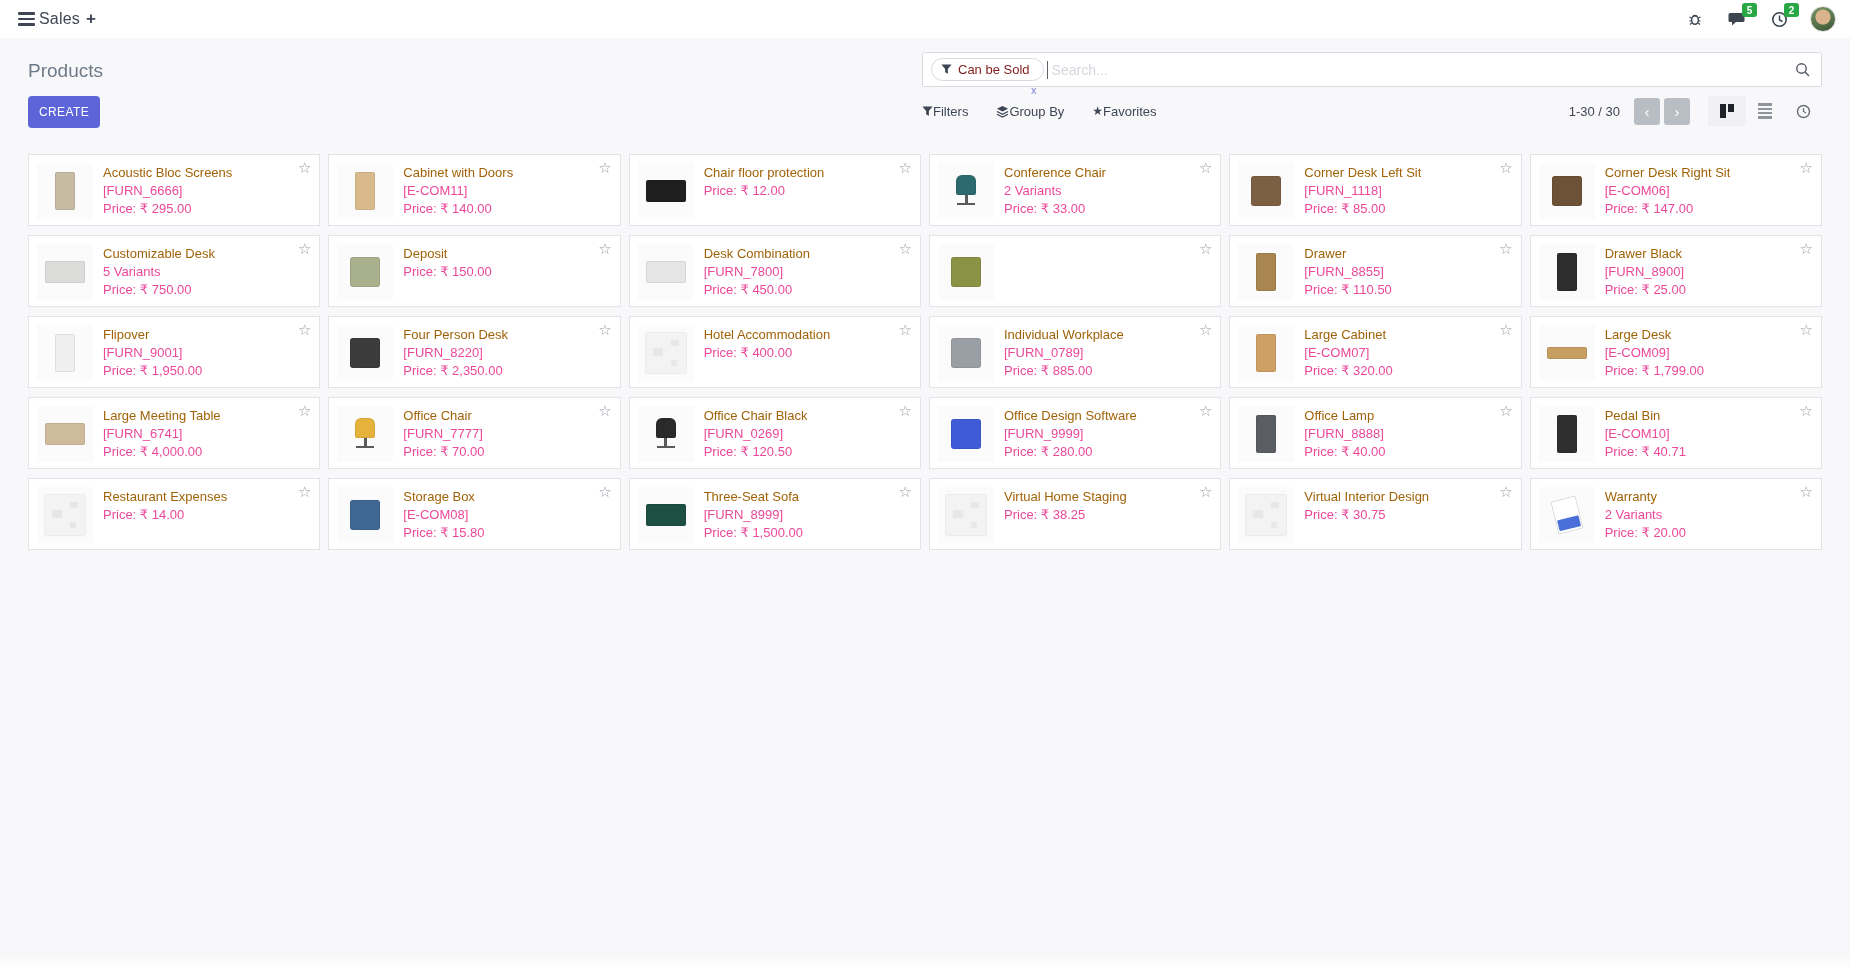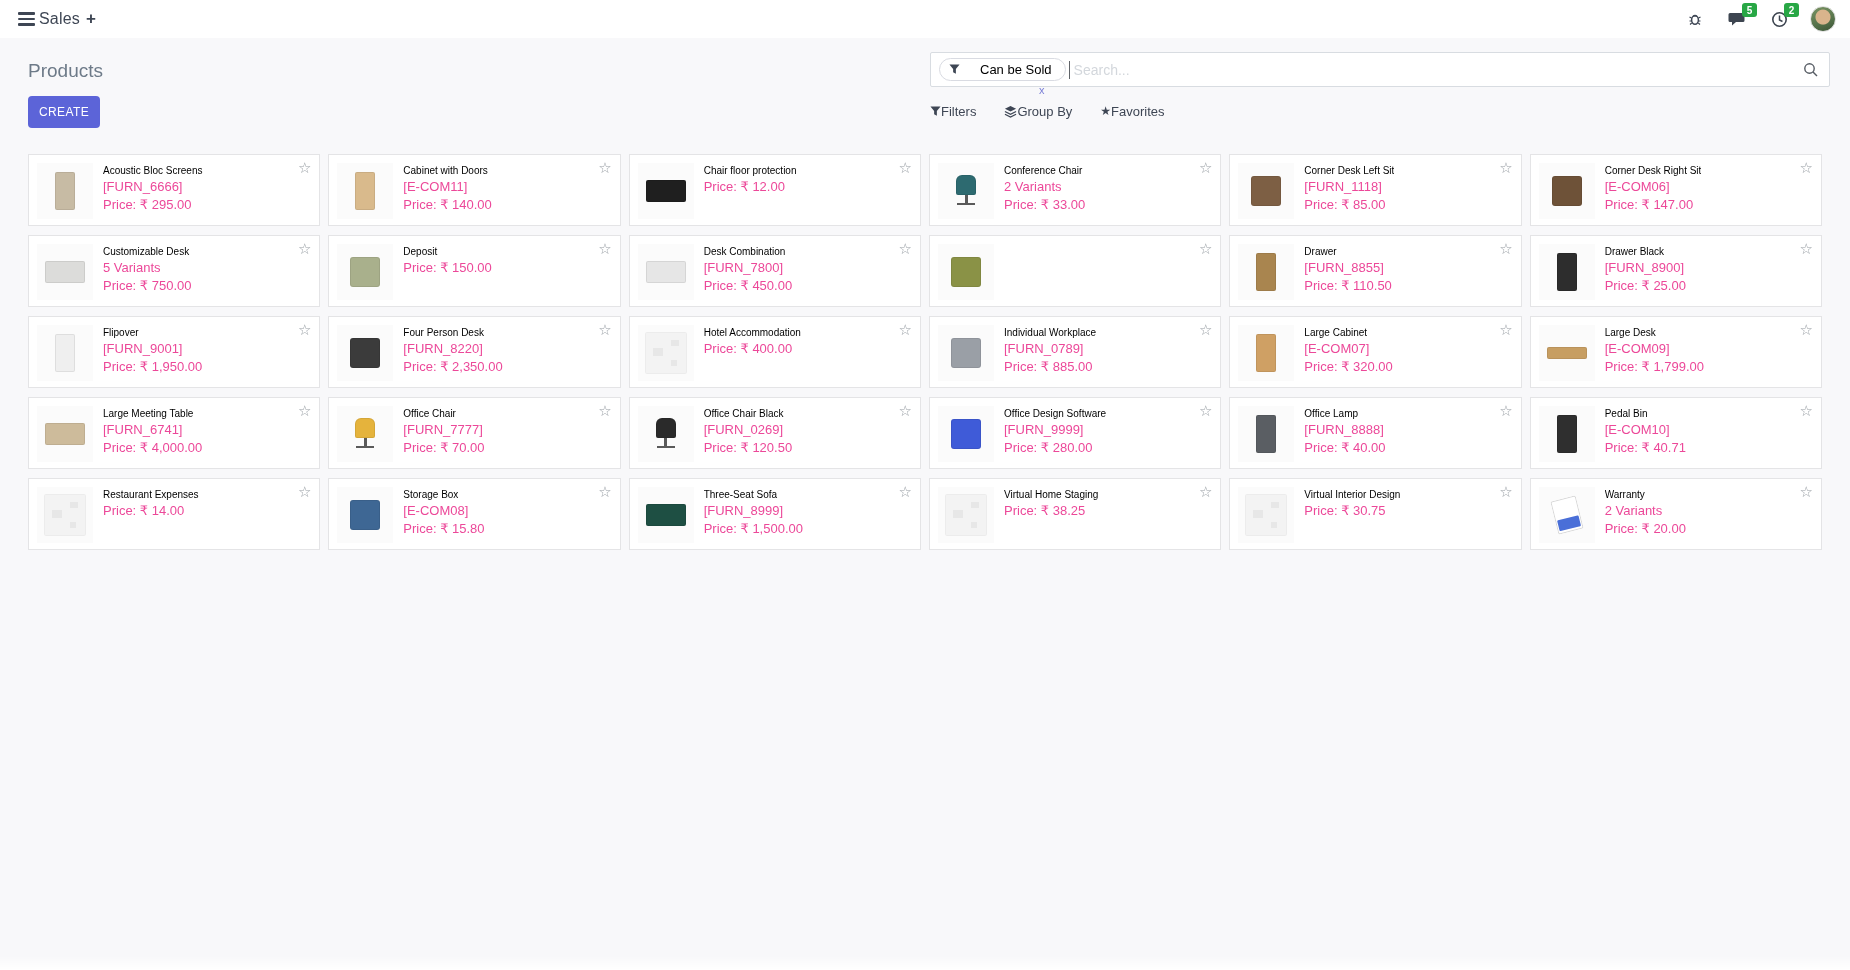--- a/index.html
+++ b/index.html
@@ -21,31 +21,31 @@
   .avatar { width:26px; height:26px; border-radius:50%;
     background: radial-gradient(circle at 50% 42%, #d9b48c 0 7px, rgba(0,0,0,0) 8px),
                 linear-gradient(160deg,#7a9464 0%, #55724a 60%, #3c5436 100%);
     border:1px solid #e2e2e2; cursor:pointer; }
 
   
   .content { height:932px; background:#f8f8fa; position:relative; }
   .content::after { content:""; position:absolute; left:0; right:0; bottom:0; height:14px;
     background:linear-gradient(to bottom, rgba(255,255,255,0), #fff); }
 
-  .control-panel { display:flex; justify-content:space-between; padding:14px 20px 6px 28px; }
+  .control-panel { display:flex; justify-content:space-between; padding:14px 28px 6px 28px; }
   .cp-left { display:flex; flex-direction:column; gap:14px; padding-top:8px; }
   .page-title { font-size:19px; color:#6d7a88; }
   .create-btn { width:72px; background:#5c64d8; color:#fff; border:none; border-radius:4px;
     font-size:12px; letter-spacing:.4px; padding:9px 0; cursor:pointer; font-family:inherit; }
 
   .cp-right { width:900px; display:flex; flex-direction:column; }
   .search-box { position:relative; height:35px; background:#fff; border:1px solid #d8dce1;
     border-radius:2px; display:flex; align-items:center; padding:0 10px 0 8px; }
-  .facet { display:flex; align-items:center; gap:20px; border:1px solid #d9dbe2; border-radius:20px;
-    padding:3px 13px 3px 9px; font-size:13px; color:#000000; background:#fff; cursor:pointer; }
+  .facet { display:flex; align-items:center; gap:6px; border:1px solid #d9dbe2; border-radius:20px;
+    padding:3px 13px 3px 9px; font-size:13px; color:#7f1d1d; background:#fff; cursor:pointer; }
   .caret { width:1px; height:18px; background:#5f6368; margin-left:3px; }
   .search-placeholder { font-size:14px; color:#d3d7dc; margin-left:4px; flex:1; }
   .facet-remove { position:absolute; left:108px; top:32px; font-size:11px; color:#7a7fd6;
     cursor:pointer; line-height:1; }
 
   .controls-row { display:flex; align-items:center; justify-content:space-between; margin-top:9px; height:30px; }
   .ctrl-buttons { display:flex; align-items:center; gap:28px; }
   .ctrl-btn { display:flex; align-items:center; font-size:13px; color:#3e4654; cursor:pointer; }
   .ctrl-star { font-size:12px; color:#3e4654; line-height:1; }
   .right-controls { display:flex; align-items:center; }
@@ -83,21 +83,21 @@
     border-radius:2px; background-image:
       linear-gradient(#e7e7e7,#e7e7e7), linear-gradient(#e7e7e7,#e7e7e7), linear-gradient(#e7e7e7,#e7e7e7);
     background-size:10px 8px,8px 6px,6px 6px; background-position:8px 16px,26px 8px,26px 28px;
     background-repeat:no-repeat; }
   .shape.doc { width:26px; height:34px; background:#fff; box-shadow:inset 0 0 0 1px #d8d8d8;
     border-radius:2px; position:relative; transform:rotate(-14deg); }
   .shape.doc::after { content:""; position:absolute; bottom:3px; left:2px; right:2px; height:11px;
     background:var(--c); border-radius:1px; }
 
   .card-body { display:flex; flex-direction:column; gap:3px; padding-top:2px; min-width:0; }
-  .p-name { font-size:10px; color:#000000; font-weight:500; white-space:nowrap; overflow:hidden; }
+  .p-name { font-size:13px; color:#a16207; font-weight:500; white-space:nowrap; overflow:hidden; }
   .p-sub, .p-price { font-size:13px; color:#ec4899; white-space:nowrap; }
   .fav-star { position:absolute; top:5px; right:8px; font-size:15px; color:#9aa0a6; cursor:pointer; line-height:1; }
 
   svg { display:block; }
 </style>
 </head>
 <body>
 
 <div class="navbar">
   <div class="nav-left">
@@ -173,20 +173,47 @@
                 <path d="M1 7 L7 10 13 7" fill="none" stroke="#3e4654" stroke-width="1.4"></path>
                 <path d="M1 10 L7 13 13 10" fill="none" stroke="#3e4654" stroke-width="1.4"></path>
               </svg>
             <span>Group By</span>
           </div>
           <div class="ctrl-btn">
             <span class="ctrl-star">★</span>
             <span>Favorites</span>
           </div>
         </div>
+        <div class="right-controls">
+          <span class="pager-text">1-30 / 30</span>
+          <button class="pager-btn">‹</button>
+          <button class="pager-btn">›</button>
+          <div class="view-switcher">
+            <div class="vs-btn active">
+              <div class="kanban-glyph">
+                  <i class="a"></i>
+                  <i class="b"></i>
+                </div>
+            </div>
+            <div class="vs-btn">
+              <div class="list-glyph">
+                  <i></i>
+                  <i></i>
+                  <i></i>
+                  <i></i>
+                </div>
+            </div>
+            <div class="vs-btn">
+              <svg width="15" height="15" viewBox="0 0 15 15">
+                  <circle cx="7.5" cy="7.5" r="6" fill="none" stroke="#6b7178" stroke-width="1.5"></circle>
+                  <path d="M7.5 4 V7.5 L10 9" fill="none" stroke="#6b7178" stroke-width="1.3"></path>
+                </svg>
+            </div>
+          </div>
+        </div>
       </div>
     </div>
   </div>
 
   <div class="grid">
   <div class="card">
     <div class="thumb">
       <div class="shape tall" style="--c: #c7bba4;"></div>
     </div>
     <div class="card-body">

